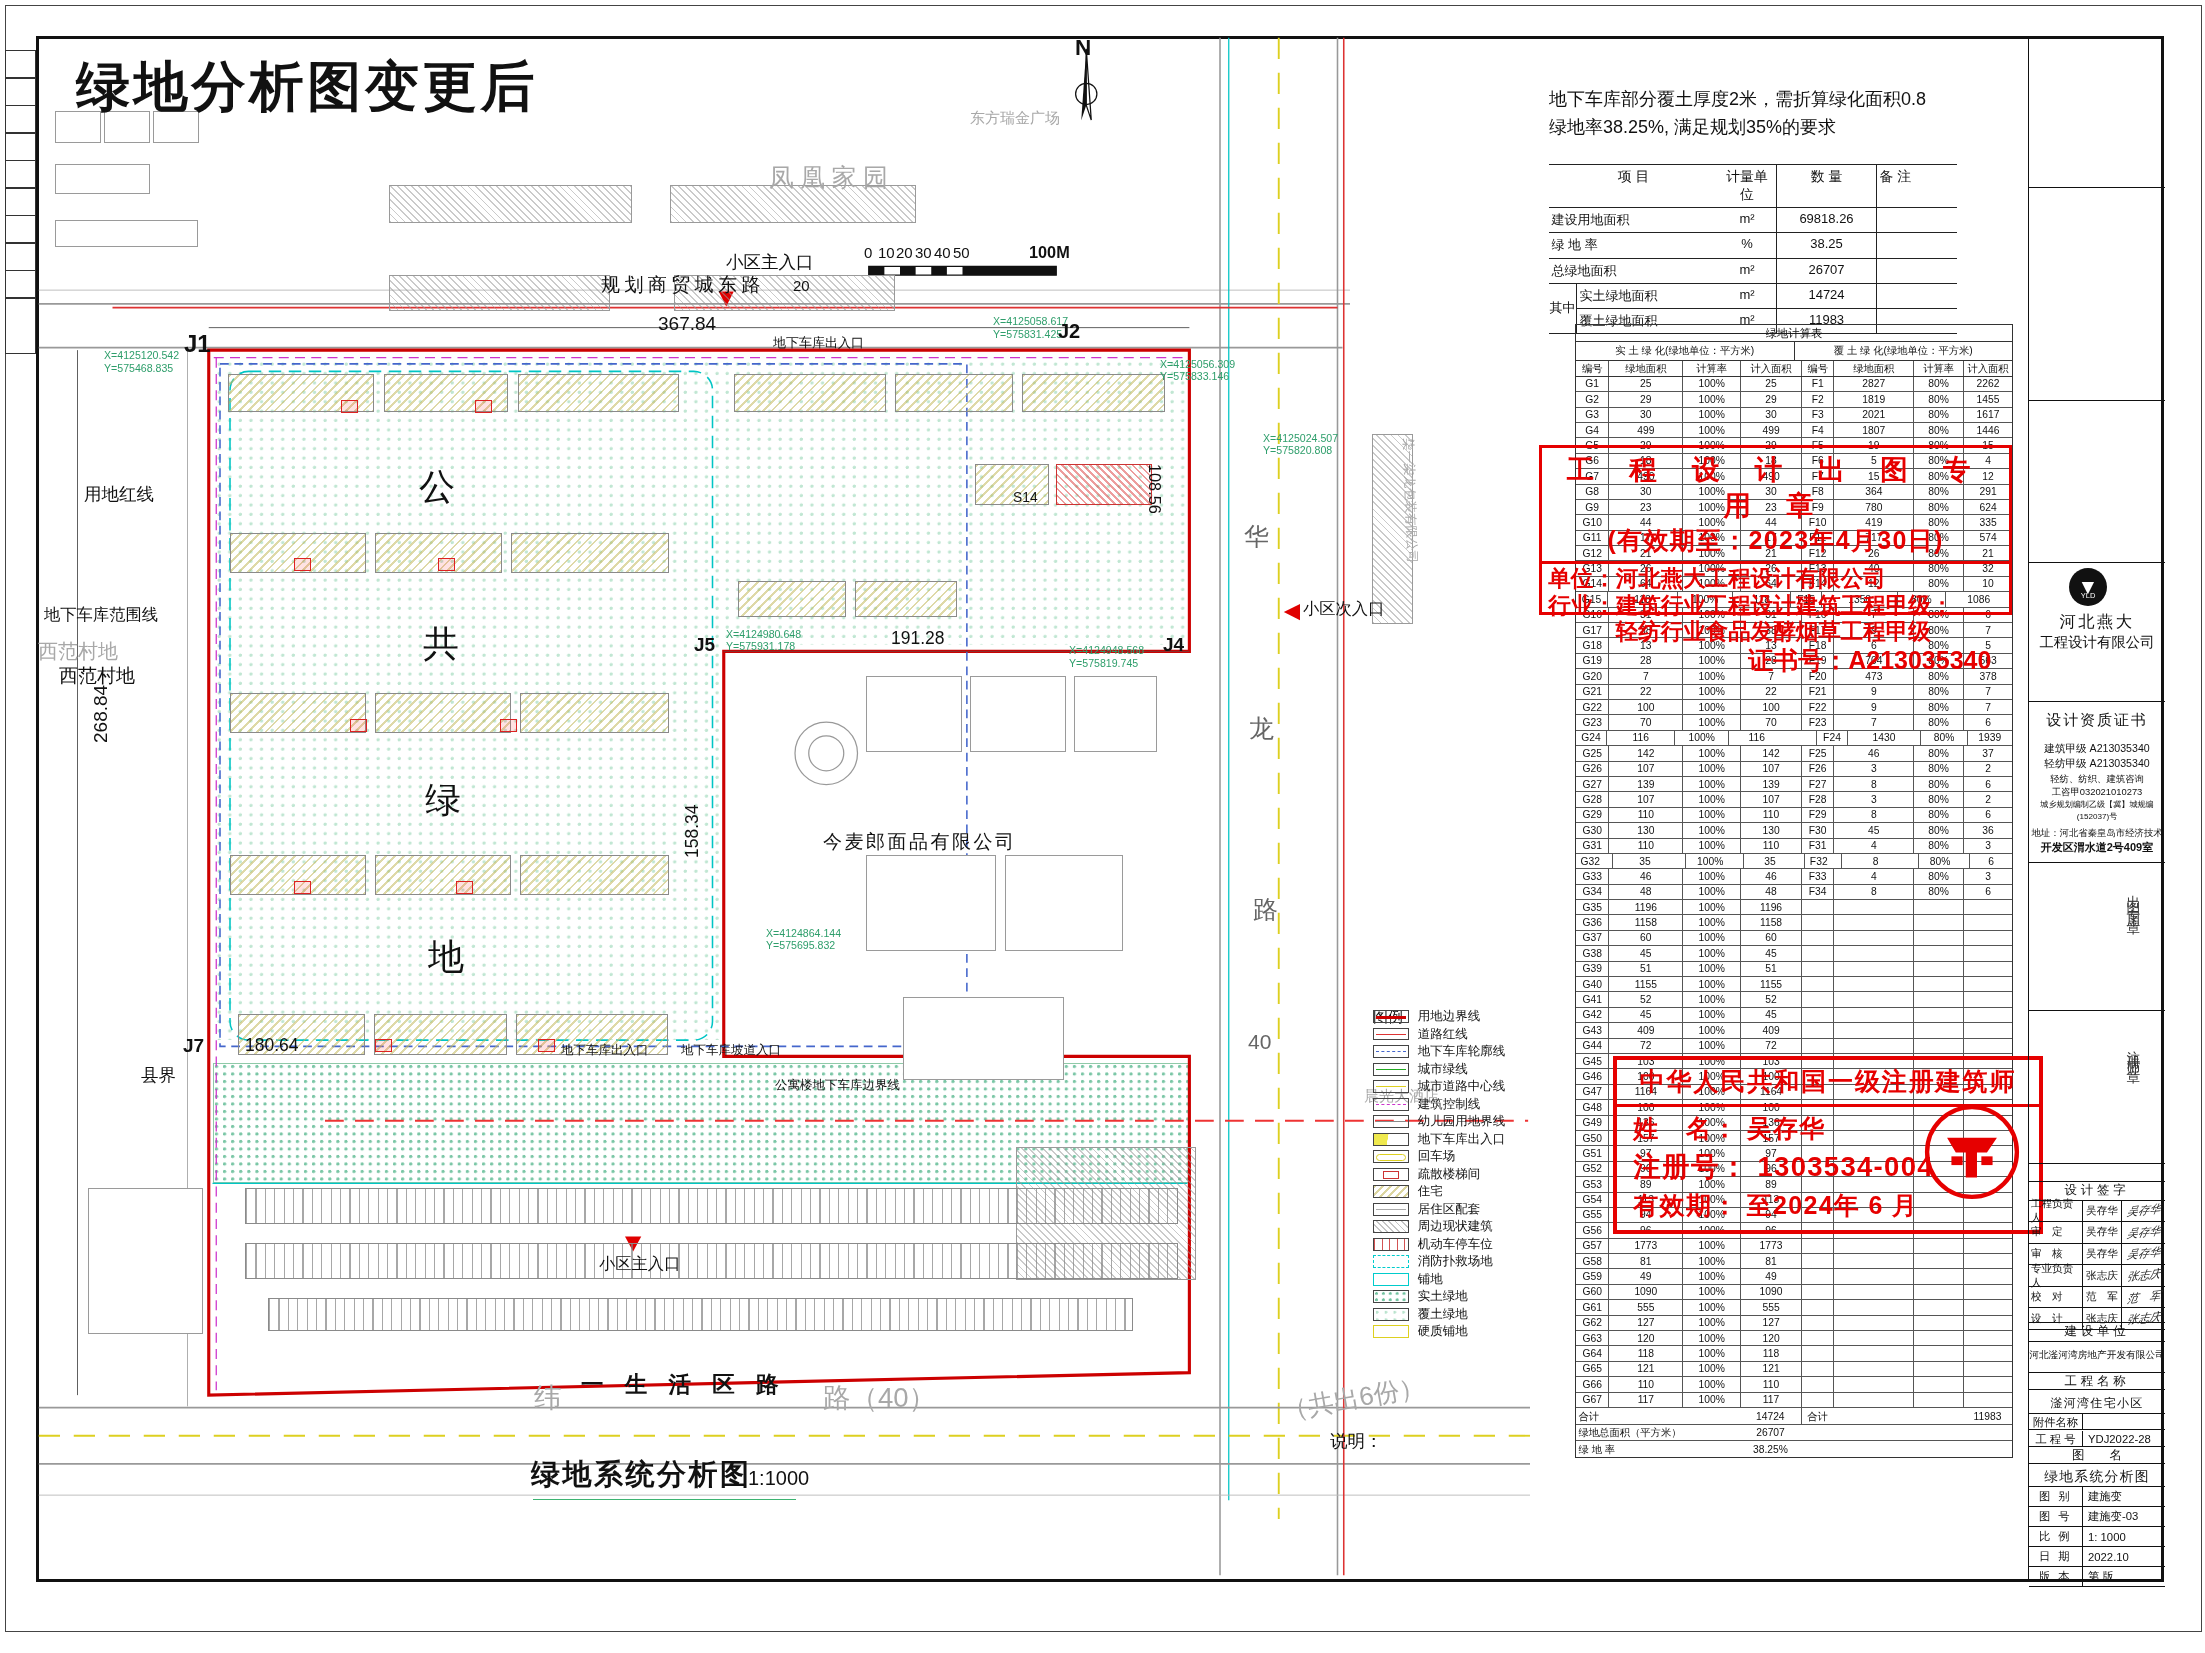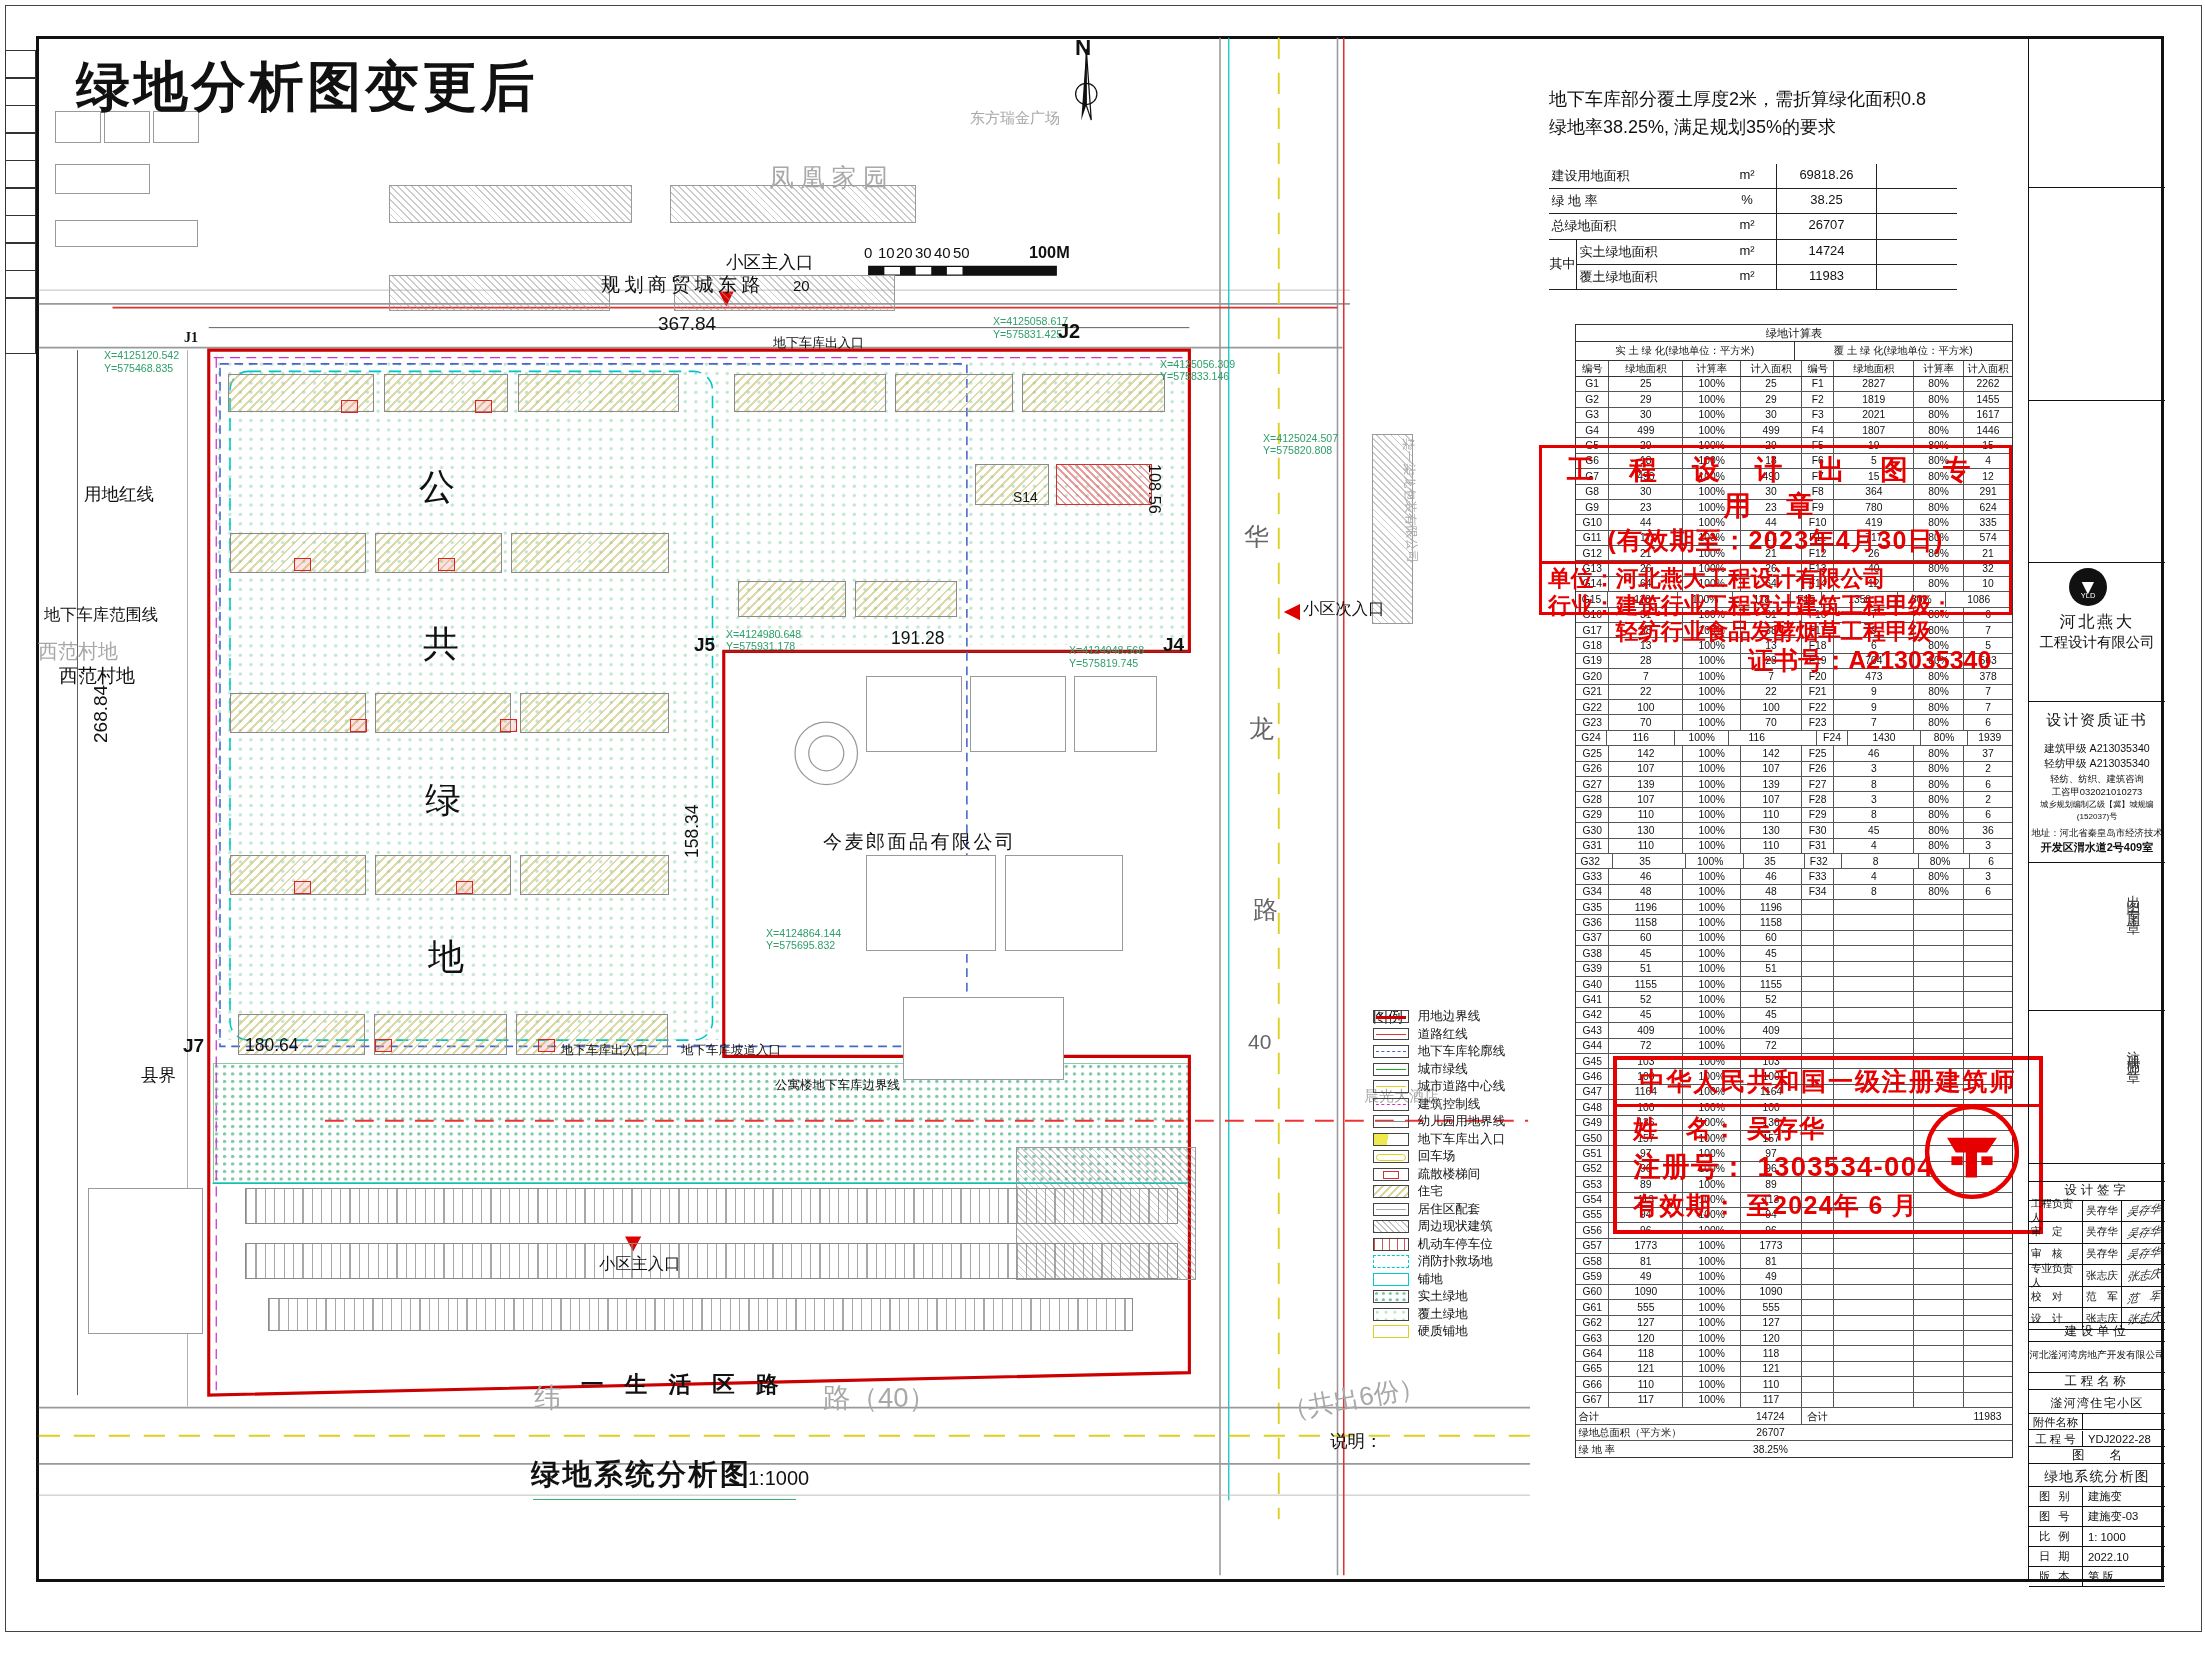--- a/index.html
+++ b/index.html
@@ -252,21 +252,21 @@
         <div class="mlabel" style="left: 726px; top: 253px; font-size: 17.5px;">小区主入口</div>
         <div class="mlabel" style="left: 658px; top: 314px; font-size: 19px;">367.84</div>
         <div class="mlabel" style="left: 773px; top: 336px; font-size: 13px;">地下车库出入口</div>
         <div class="mlabel" style="left: 864px; top: 245px; font-size: 15px;">0</div>
         <div class="mlabel" style="left: 878px; top: 245px; font-size: 15px;">10</div>
         <div class="mlabel" style="left: 896px; top: 245px; font-size: 15px;">20</div>
         <div class="mlabel" style="left: 915px; top: 245px; font-size: 15px;">30</div>
         <div class="mlabel" style="left: 934px; top: 245px; font-size: 15px;">40</div>
         <div class="mlabel" style="left: 953px; top: 245px; font-size: 15px;">50</div>
         <div class="mlabel bold" style="left: 1029px; top: 244px; font-size: 16.3px;">100M</div>
-        <div class="mlabel bold" style="left: 184px; top: 331px; font-size: 14px; font-family: Liberation Serif, serif;">J1</div>
+        <div class="mlabel bold" style="left: 184px; top: 331px; font-size: 24px;">J1</div>
         <div class="mlabel coord" style="left: 104px; top: 350px; font-size: 10.6px;">X=4125120.542</div>
         <div class="mlabel coord" style="left: 104px; top: 363px; font-size: 10.6px;">Y=575468.835</div>
         <div class="mlabel coord" style="left: 993px; top: 316px; font-size: 10.6px;">X=4125058.617</div>
         <div class="mlabel coord" style="left: 993px; top: 329px; font-size: 10.6px;">Y=575831.425</div>
         <div class="mlabel bold" style="left: 1058px; top: 321px; font-size: 20px;">J2</div>
         <div class="mlabel coord" style="left: 1160px; top: 359px; font-size: 10.6px;">X=4125056.309</div>
         <div class="mlabel coord" style="left: 1160px; top: 371px; font-size: 10.6px;">Y=575833.146</div>
         <div class="mlabel coord" style="left: 1263px; top: 433px; font-size: 10.6px;">X=4125024.507</div>
         <div class="mlabel coord" style="left: 1263px; top: 445px; font-size: 10.6px;">Y=575820.808</div>
         <div class="mlabel" style="left: 1163px; top: 464px; font-size: 16.3px; transform: rotate(90deg);">108.56</div>
@@ -313,20 +313,26 @@
         <div class="mlabel" style="left: 748px; top: 1468px; font-size: 20px;">1:1000</div>
       </div>
   </div>
 
   <div class="abs" style="left:1549px;top:86px;font-size:18px;line-height:1.55;">
     <div>地下车库部分覆土厚度2米，需折算绿化面积0.8</div>
     <div>绿地率38.25%, 满足规划35%的要求</div>
   </div>
 
   <div class="qt" id="qtable">
+      <div class="row hdr">
+        <div class="cell" style="width: 169px; text-align: center;">项        目</div>
+        <div class="cell c-unit">计量单位</div>
+        <div class="cell c-qty">数    量</div>
+        <div class="cell c-rem">备    注</div>
+      </div>
       <div class="row">
         <div class="cell" style="width: 169px;">建设用地面积</div>
         <div class="cell c-unit">m²</div>
         <div class="cell c-qty">69818.26</div>
         <div class="cell c-rem"></div>
       </div>
       <div class="row">
         <div class="cell" style="width: 169px;">绿  地  率</div>
         <div class="cell c-unit">%</div>
         <div class="cell c-qty">38.25</div>

